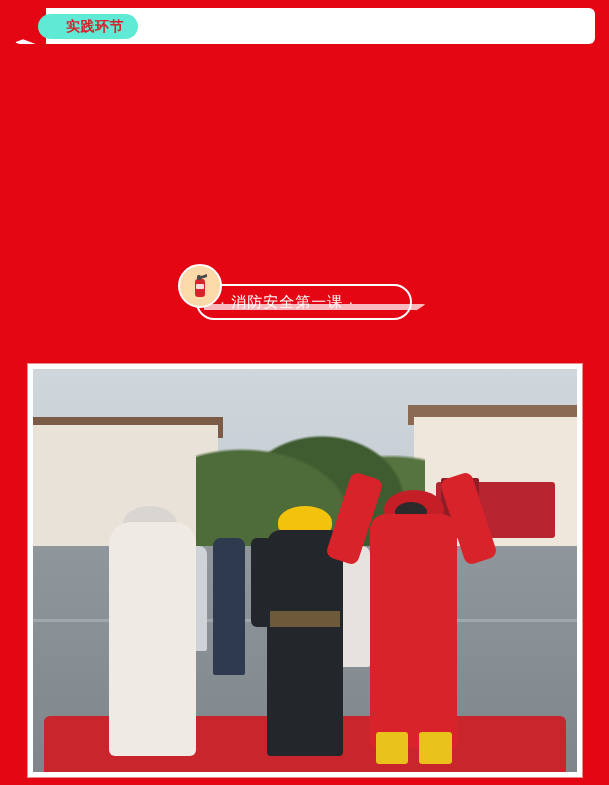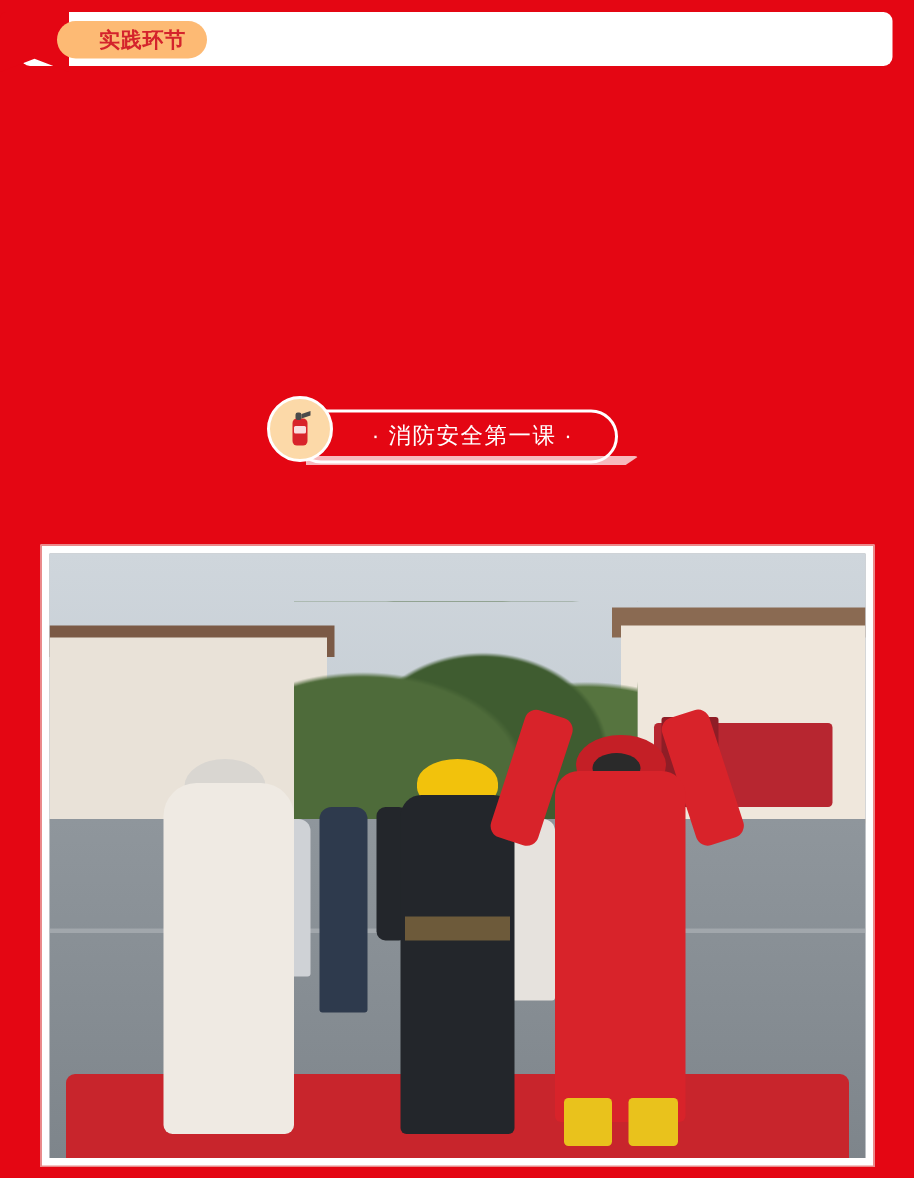--- a/index.html
+++ b/index.html
@@ -44,21 +44,21 @@
     border-top-left-radius: 4px;
     clip-path: polygon(0 0, 100% 0, 100% 100%, 50% 78%, 0 100%);
   }
   .tag-pill {
     position: absolute;
     left: 24px;
     top: 6px;
     height: 25px;
     line-height: 25px;
     padding: 0 14px 0 28px;
-    background: #fdba74;
+    background: #5eead4;
     border-radius: 13px;
     color: #d4232c;
     font-size: 14px;
     font-weight: bold;
     letter-spacing: 0.5px;
     white-space: nowrap;
   }
   .card-body {
     padding: 6px 22px 24px 22px;
   }
@@ -93,30 +93,29 @@
     top: 36px;
     width: 222px;
     height: 6px;
     background: #f7b9bd;
     border-radius: 0 3px 3px 0;
     clip-path: polygon(0 0, 100% 0, 96% 100%, 0 100%);
   }
   .ribbon {
     position: absolute;
     left: 0;
-    top: 5px;
+    top: 16px;
     width: 216px;
     height: 36px;
     border: 2px solid #ffffff;
     border-radius: 18px;
     box-sizing: border-box;
     color: #ffffff;
     font-size: 15px;
     line-height: 32px;
-    text-align: center;
     padding-left: 22px;
     box-sizing: border-box;
     letter-spacing: 1px;
   }
   .ribbon-badge {
     position: absolute;
     left: -18px;
     top: -4px;
     width: 44px;
     height: 44px;

